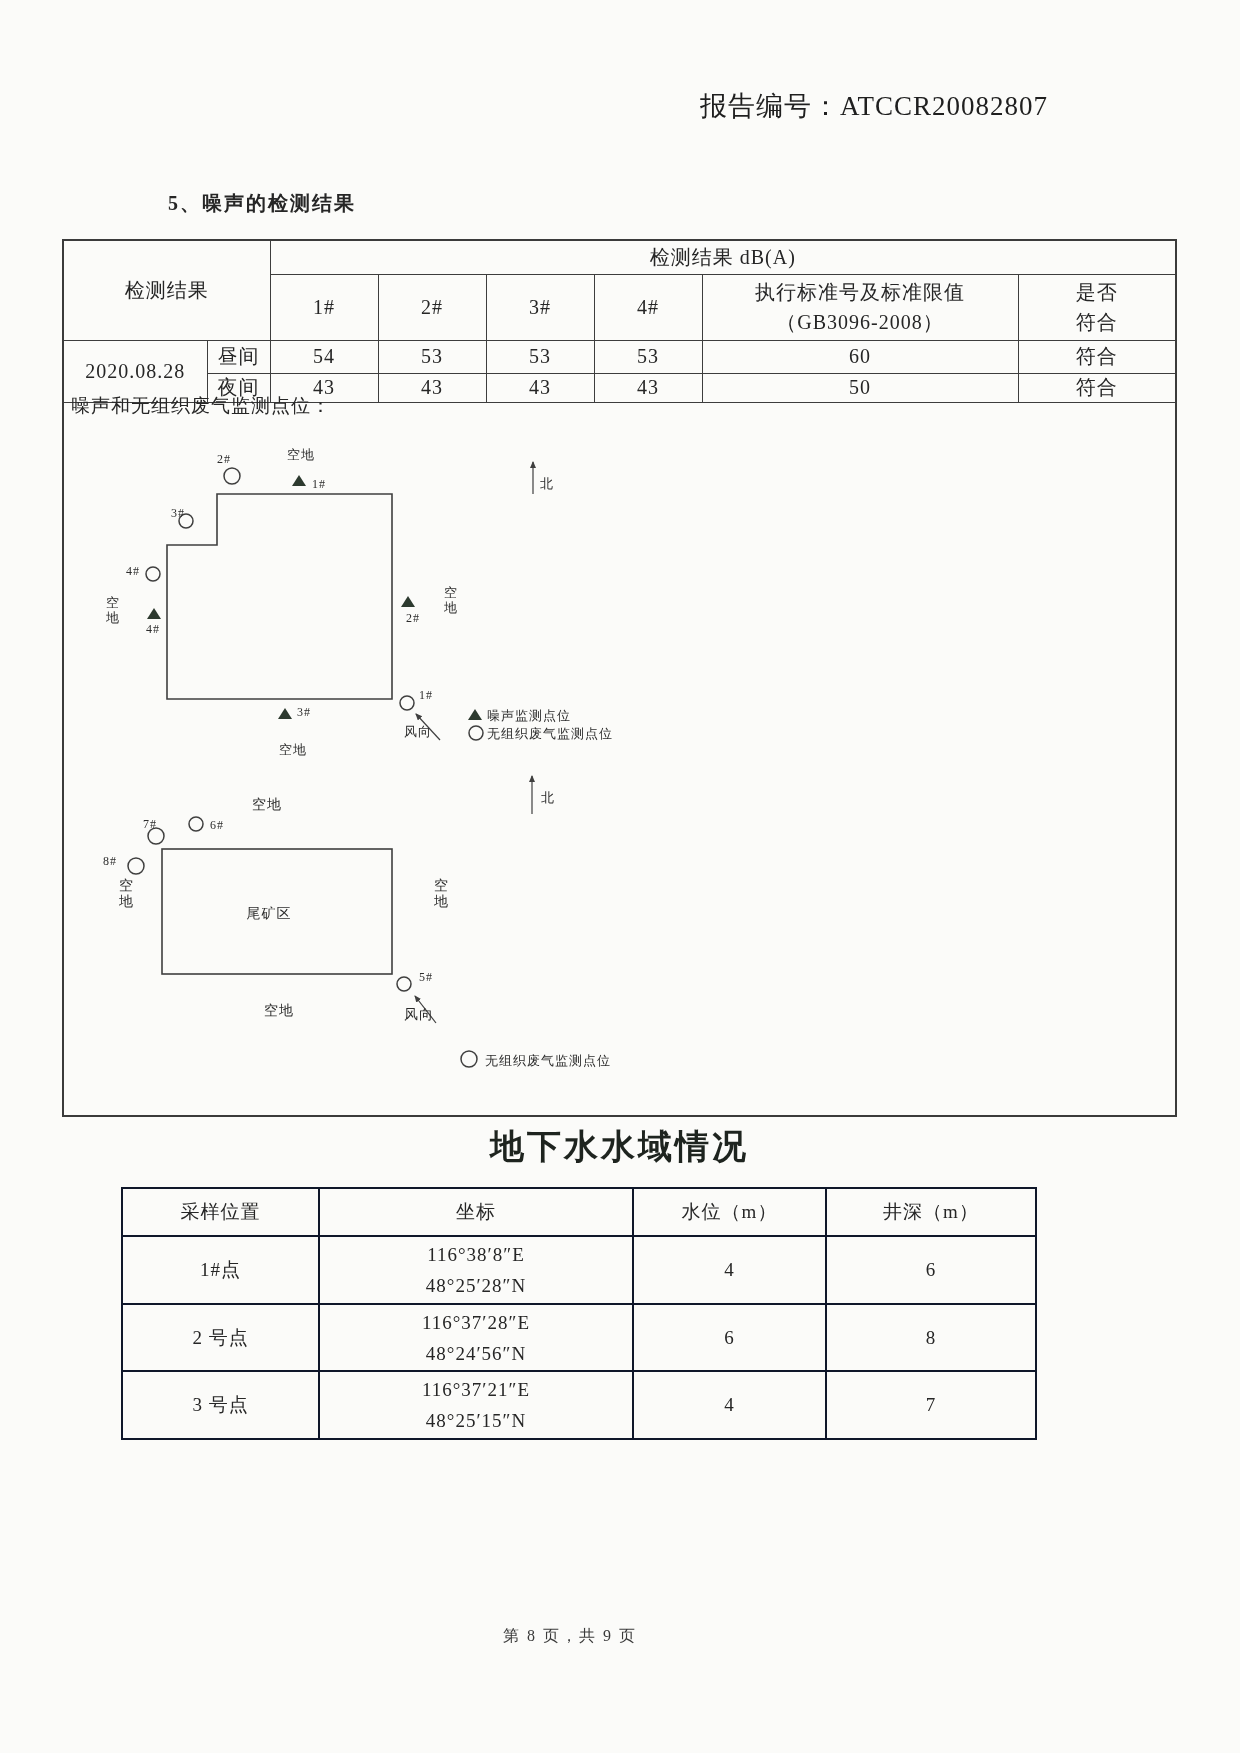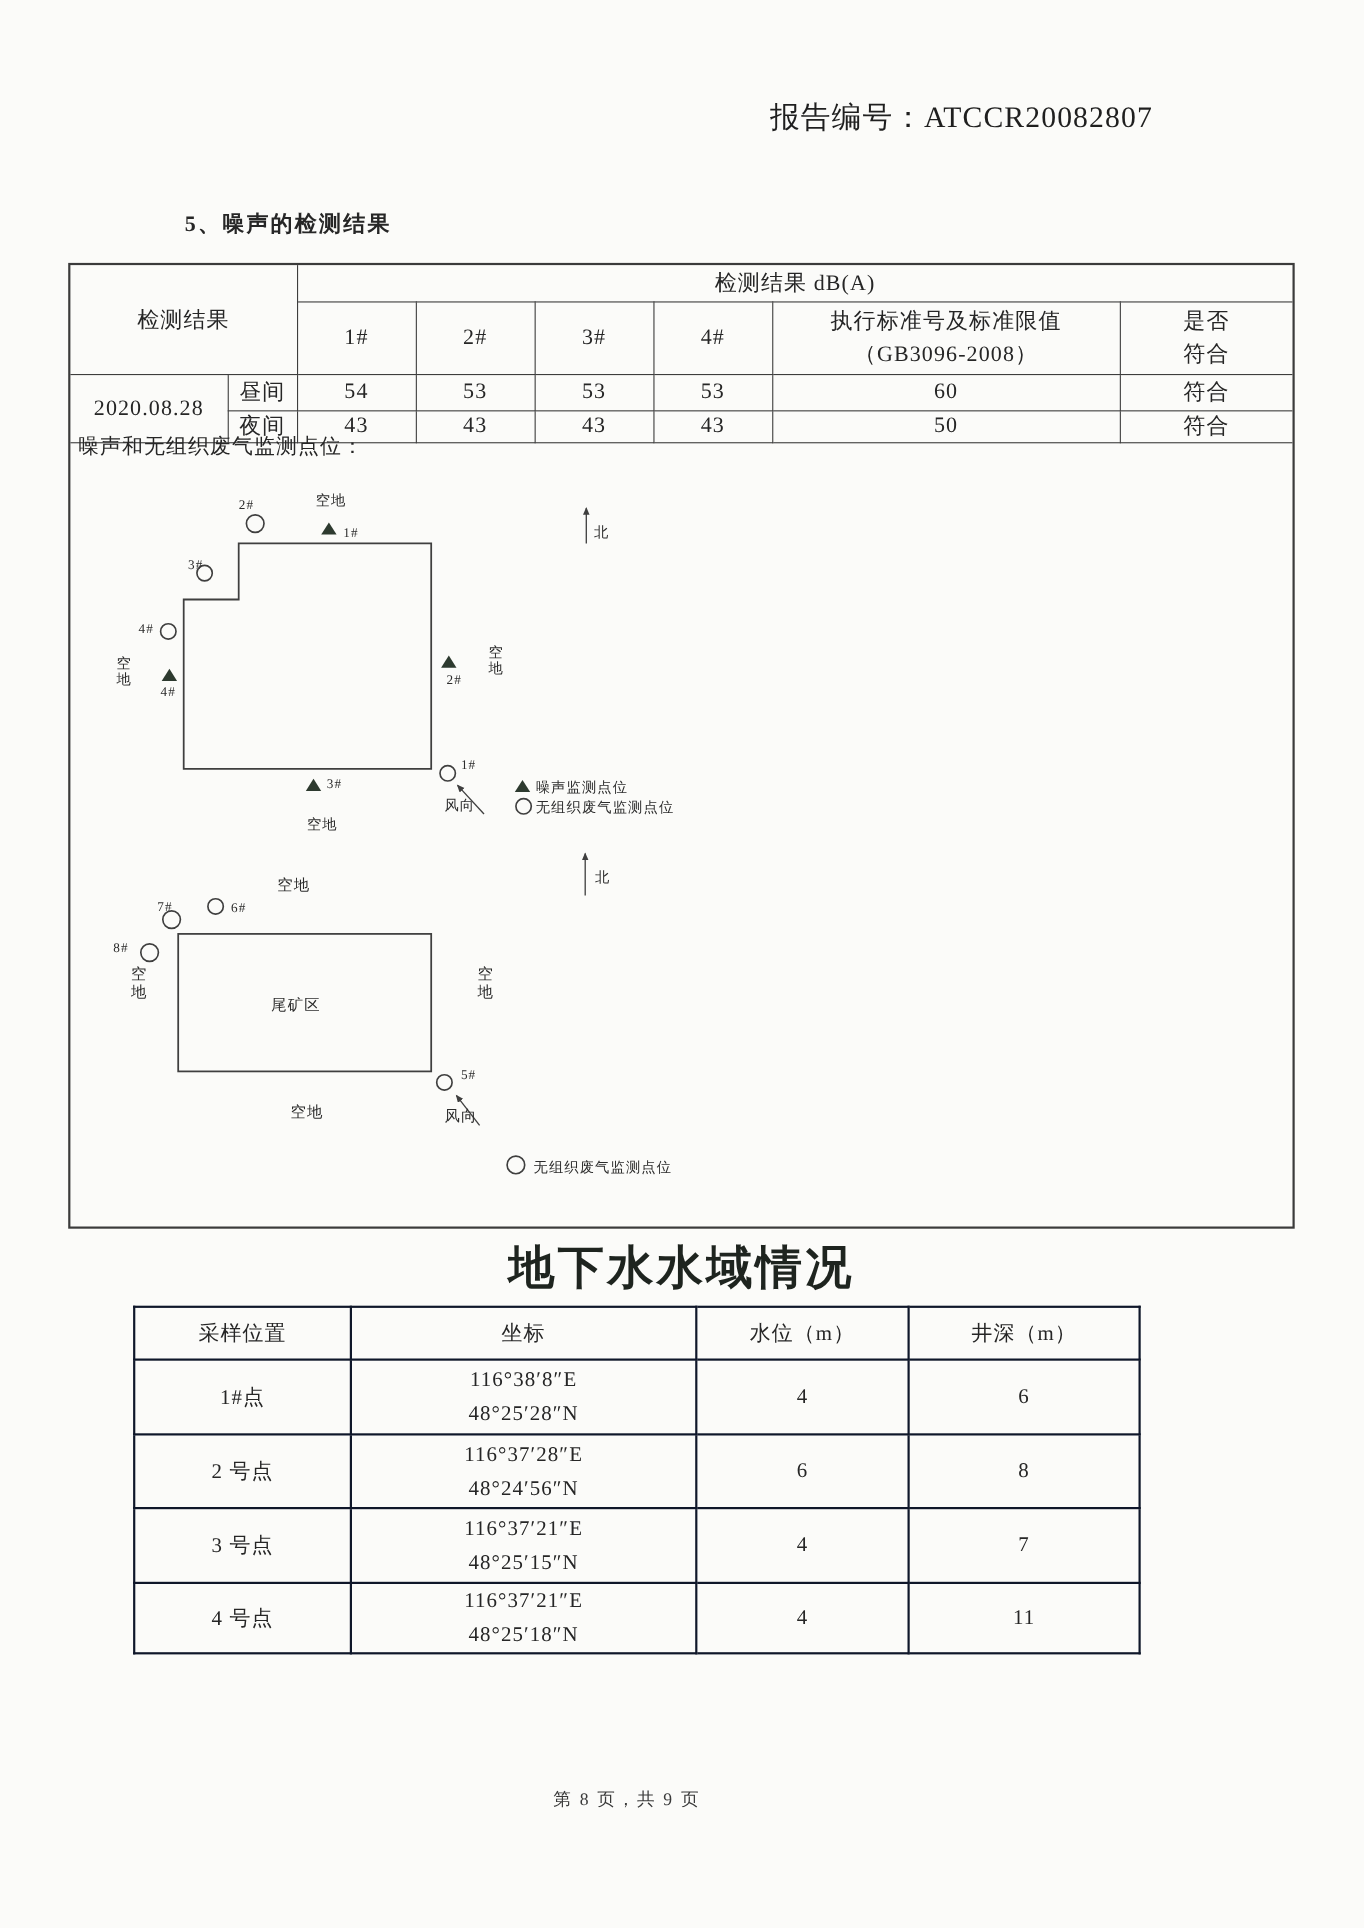--- a/index.html
+++ b/index.html
@@ -28,21 +28,21 @@
   .caption { font-size:19px; letter-spacing:1px; }
 
   svg.diagram { left:0; top:0; width:1115px; height:878px; }
   .shape { fill:none; stroke:#3f3f3f; stroke-width:1.6px; }
   .tri   { fill:#2d3a2f; stroke:none; }
   .circ  { fill:none; stroke:#3f3f3f; stroke-width:1.5px; }
   .ln    { stroke:#3f3f3f; stroke-width:1.2px; fill:none; }
   svg text { fill:#2c2c2c; font-family:"Liberation Serif","DejaVu Serif",serif; letter-spacing:1px; }
 
   .gw-title { left:62px; top:1124px; width:1115px; text-align:center;
-              font-size:42px; font-weight:700; letter-spacing:3px; color:#1e241f; }
+              font-size:34px; font-weight:700; letter-spacing:3px; color:#1e241f; }
 
   .gwtable { left:121px; top:1187px; width:914px; }
   .gwtable td { border:2px solid #0f172a; text-align:center; vertical-align:middle;
                 font-size:19px; letter-spacing:1px; }
   .gwtable .coord div { line-height:31px; }
 
   .footer { left:0; top:1626px; width:1140px; text-align:center;
             font-size:16px; letter-spacing:2px; color:#3a3a3a; }
 </style>
 </head>
@@ -202,25 +202,16 @@
   </tr>
   <tr style="height:68px">
     <td>3 号点</td>
     <td class="coord">
       <div>116°37′21″E</div>
       <div>48°25′15″N</div>
     </td>
     <td>4</td>
     <td>7</td>
   </tr>
-  <tr style="height:64px">
-    <td>4 号点</td>
-    <td class="coord">
-      <div>116°37′21″E</div>
-      <div>48°25′18″N</div>
-    </td>
-    <td>4</td>
-    <td>11</td>
-  </tr>
 </tbody>
   </table>
 
 <div class="abs footer">第 8 页，共 9 页</div>
 
 </body></html>

